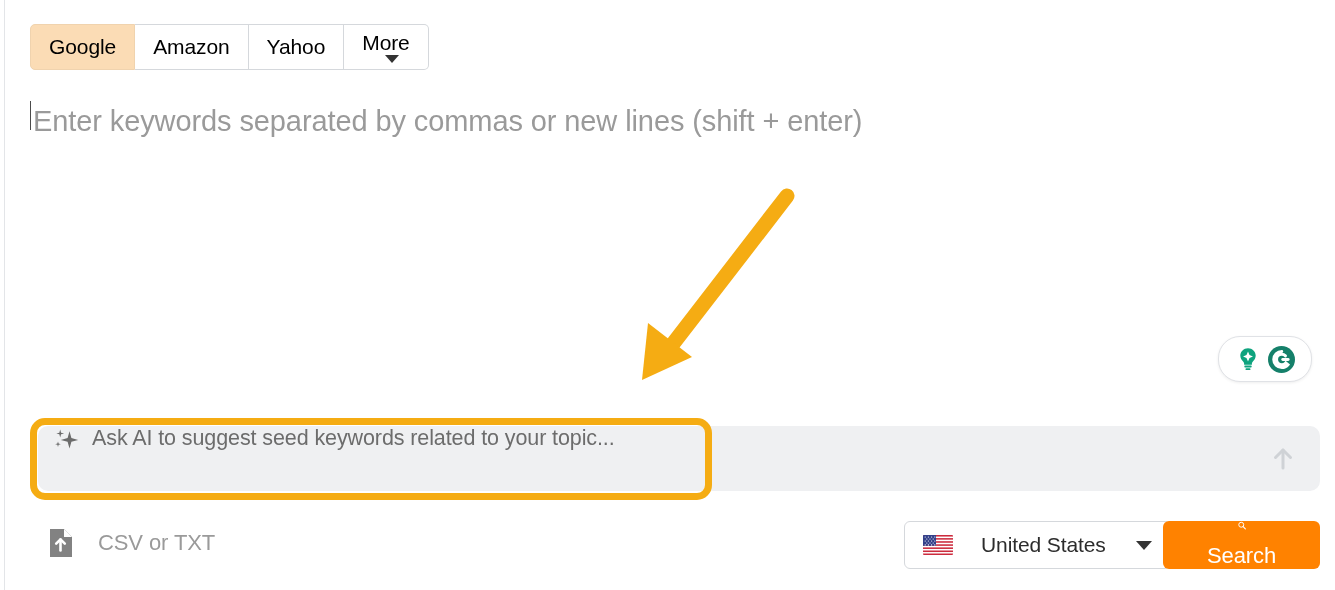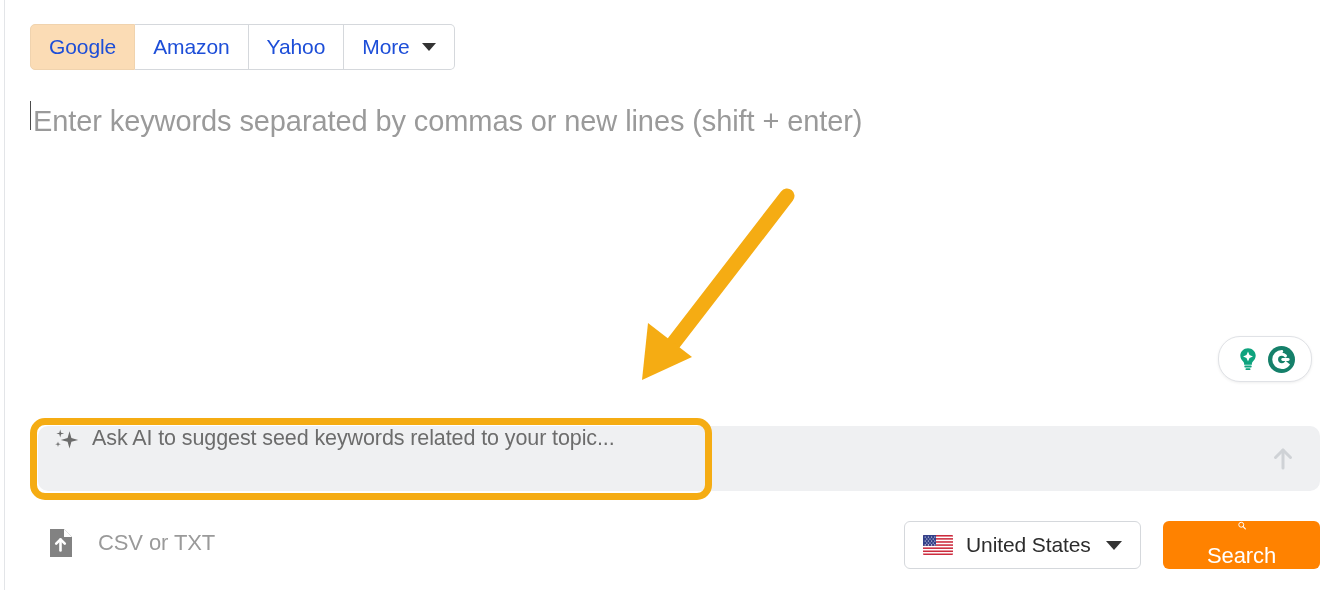--- a/index.html
+++ b/index.html
@@ -36,35 +36,36 @@
   }
   .engine-tab {
     display: flex;
     align-items: center;
     justify-content: center;
     padding: 0 18px;
     background: #ffffff;
     border: 1px solid #d5d8dc;
     border-left-width: 0;
     font-size: 21px;
-    color: #1d4ed8;
+    color: #000000;
     letter-spacing: -0.1px;
     box-sizing: border-box;
     white-space: nowrap;
     cursor: pointer;
     text-align: right;
   }
   .engine-tab:first-child {
     border-left-width: 1px;
     border-top-left-radius: 5px;
     border-bottom-left-radius: 5px;
   }
   .engine-tab:last-child {
     border-top-right-radius: 5px;
     border-bottom-right-radius: 5px;
+    flex-direction: column;
   }
   .engine-tab.active {
     background: #fbdcb5;
     border-color: #f0d3ae;
   }
   .engine-tab .caret {
     margin-left: 12px;
     display: inline-block;
     width: 0; height: 0;
     border-left: 7px solid transparent;
@@ -198,21 +199,21 @@
     left: 904px;
     top: 521px;
     height: 48px;
     box-sizing: border-box;
     background: #ffffff;
     border: 1px solid #d5d8dc;
     border-radius: 6px;
     display: flex;
     align-items: center;
     padding: 12px 18px;
-    gap: 13px;
+    gap: 28px;
     cursor: pointer;
   }
   .country-name {
     font-size: 21px;
     color: #2c2c2c;
     letter-spacing: -0.1px;
     white-space: nowrap;
   }
   .country-caret {
     width: 0; height: 0;

